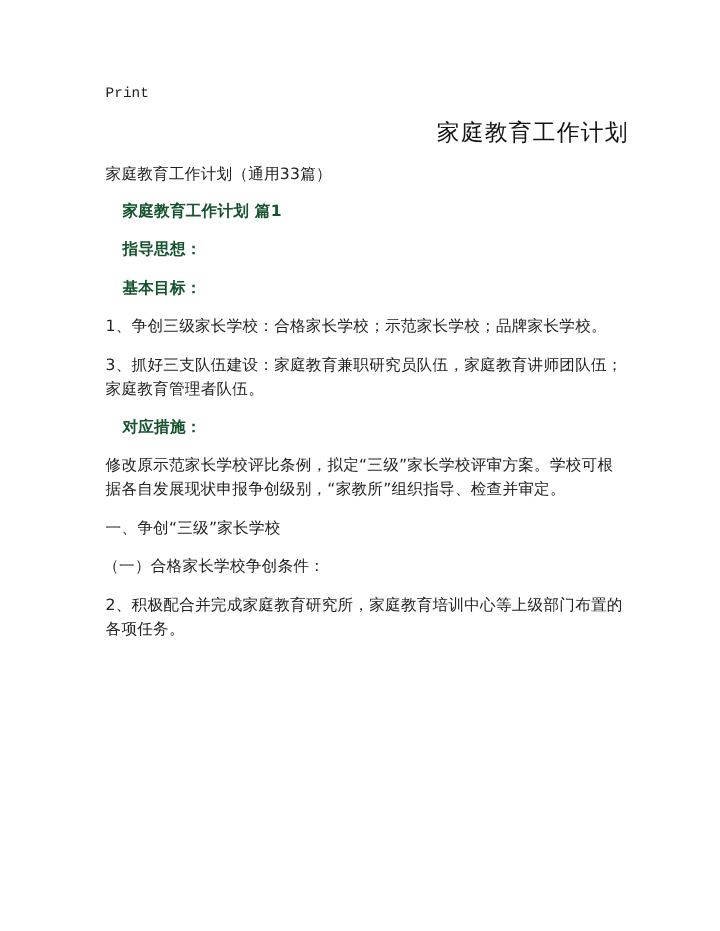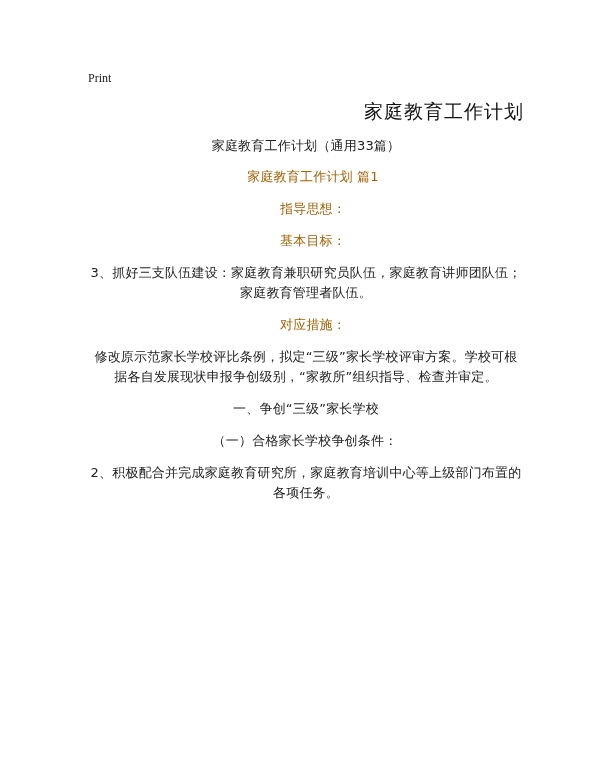--- a/index.html
+++ b/index.html
@@ -15,63 +15,63 @@
       font-family: "DejaVu Sans", "Liberation Sans", sans-serif;
       color: #222222;
     }
     .page {
       position: absolute;
       left: 88px;
       top: 70px;
       width: 436px;
     }
     .print-label {
-      font-family: Liberation Serif, serif;
+      font-family: Liberation Mono, monospace;
       font-size: 12px;
       color: #222;
       margin: 0 0 12px 0;
       height: 16px;
       line-height: 16px;
     }
     .doc-title {
       text-align: right;
       font-size: 19px;
       font-weight: normal;
       margin: 0 0 12px 0;
       line-height: 26px;
       letter-spacing: 1px;
       color: #111;
     }
     p {
       margin: 0 0 12px 0;
       font-size: 13px;
       line-height: 20px;
       letter-spacing: 0.2px;
-      text-align: center;
     }
     .subtitle { margin-bottom: 11px; }
     .bold-heading {
-      font-weight: normal;
-      color: #a16207;
+      font-weight: bold;
+      color: #14532d;
       padding-left: 14px;
     }
     .indent-paren { text-indent: -2px; }
   </style>
 </head>
 <body>
 
 <div class="page">
   <div class="print-label">Print</div>
   <h1 class="doc-title">家庭教育工作计划</h1>
   <p class="subtitle">家庭教育工作计划（通用33篇）</p>
   <p class="bold-heading">家庭教育工作计划 篇1</p>
 
   <p class="bold-heading">指导思想：</p>
 
   <p class="bold-heading">基本目标：</p>
+  <p>1、争创三级家长学校：合格家长学校；示范家长学校；品牌家长学校。</p>
   <p>3、抓好三支队伍建设：家庭教育兼职研究员队伍，家庭教育讲师团队伍；家庭教育管理者队伍。</p>
 
   <p class="bold-heading">对应措施：</p>
   <p>修改原示范家长学校评比条例，拟定“三级”家长学校评审方案。学校可根据各自发展现状申报争创级别，“家教所”组织指导、检查并审定。</p>
   <p>一、争创“三级”家长学校</p>
 
   <p class="indent-paren">（一）合格家长学校争创条件：</p>
   <p>2、积极配合并完成家庭教育研究所，家庭教育培训中心等上级部门布置的各项任务。</p>
 
 </div>

